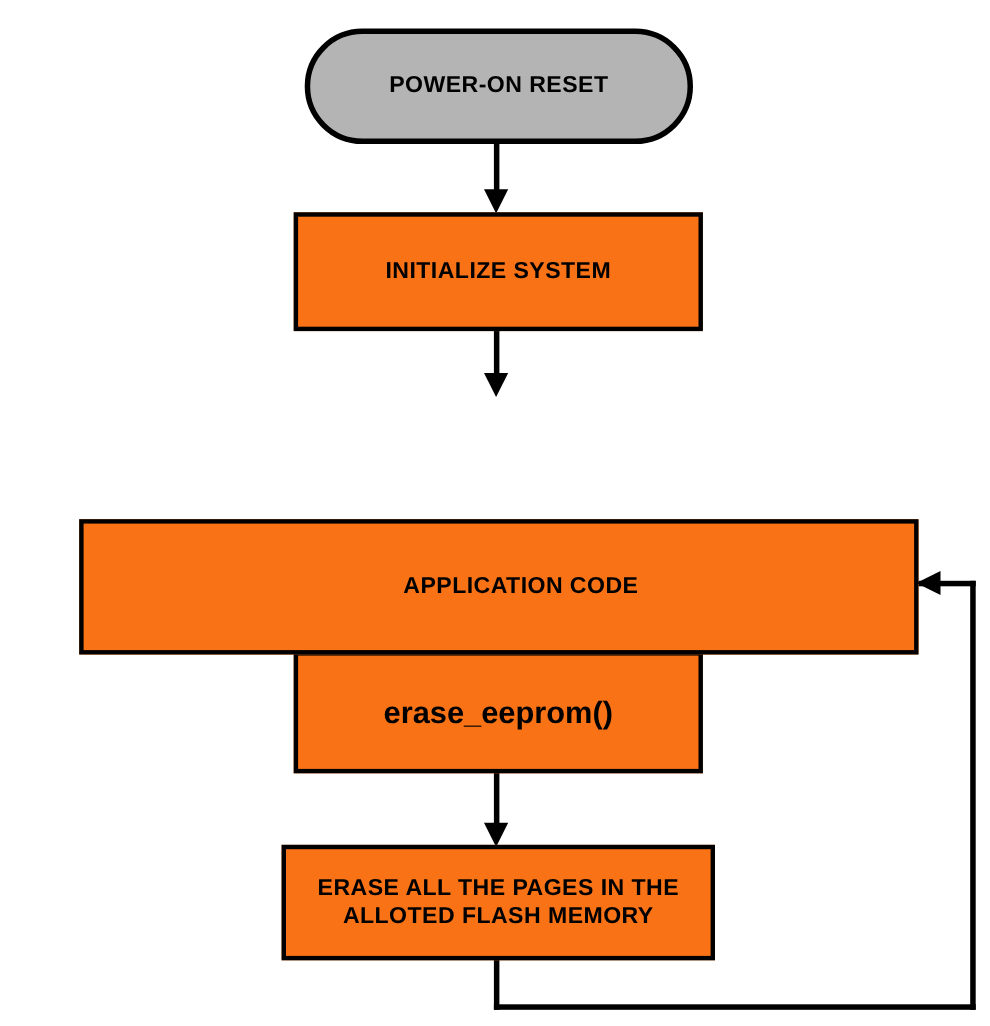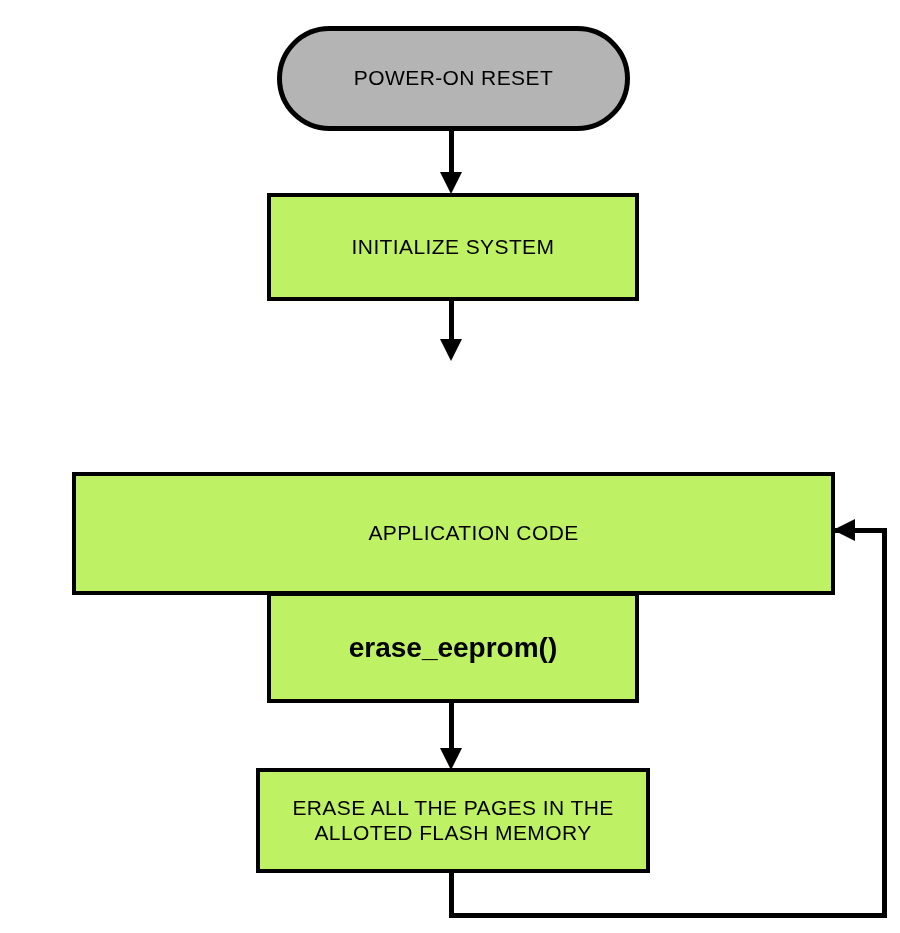--- a/index.html
+++ b/index.html
@@ -16,29 +16,29 @@
     position: relative;
     width: 900px;
     height: 933px;
     background: #ffffff;
     overflow: hidden;
   }
   .node {
     position: absolute;
     box-sizing: border-box;
     border: 4px solid #000000;
-    background: #bef264;
+    background: #f97316;
     display: flex;
     align-items: center;
     justify-content: center;
     text-align: center;
     color: #000000;
   }
   .node .label {
-    font-weight: normal;
+    font-weight: bold;
     letter-spacing: 0.4px;
     line-height: 1.18;
     white-space: pre-line;
   }
 
   
   #node-power-on-reset {
     left: 277px; top: 26px; width: 353px; height: 105px;
     border-radius: 53px;
     background: #b4b4b4;

